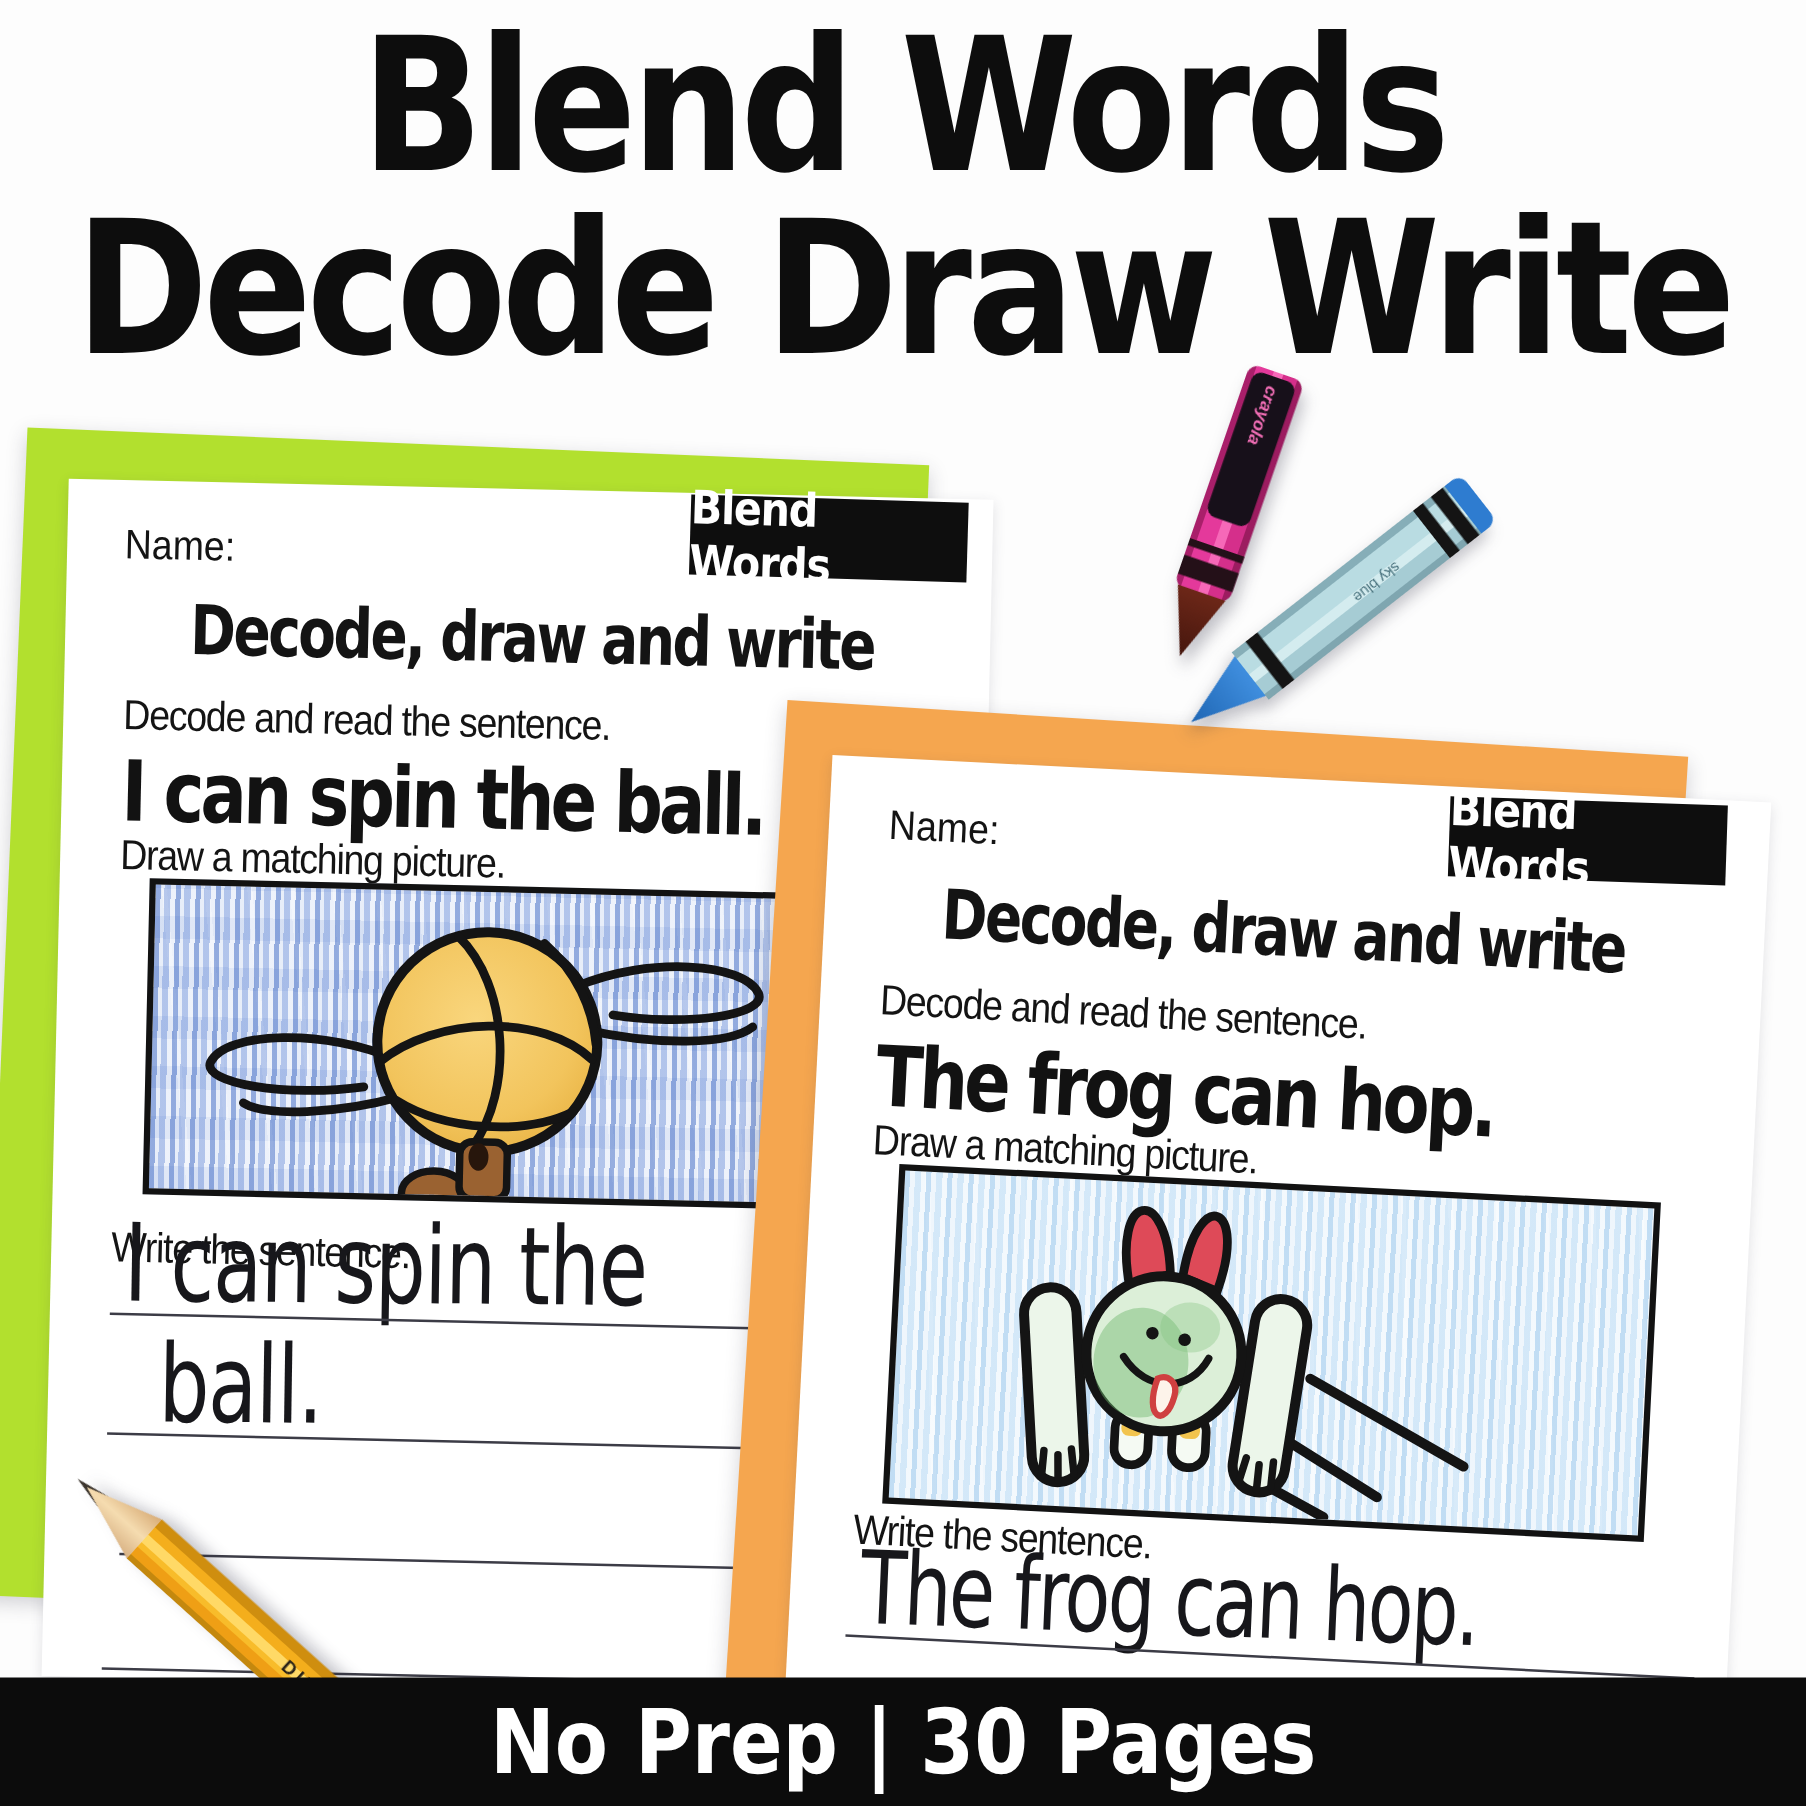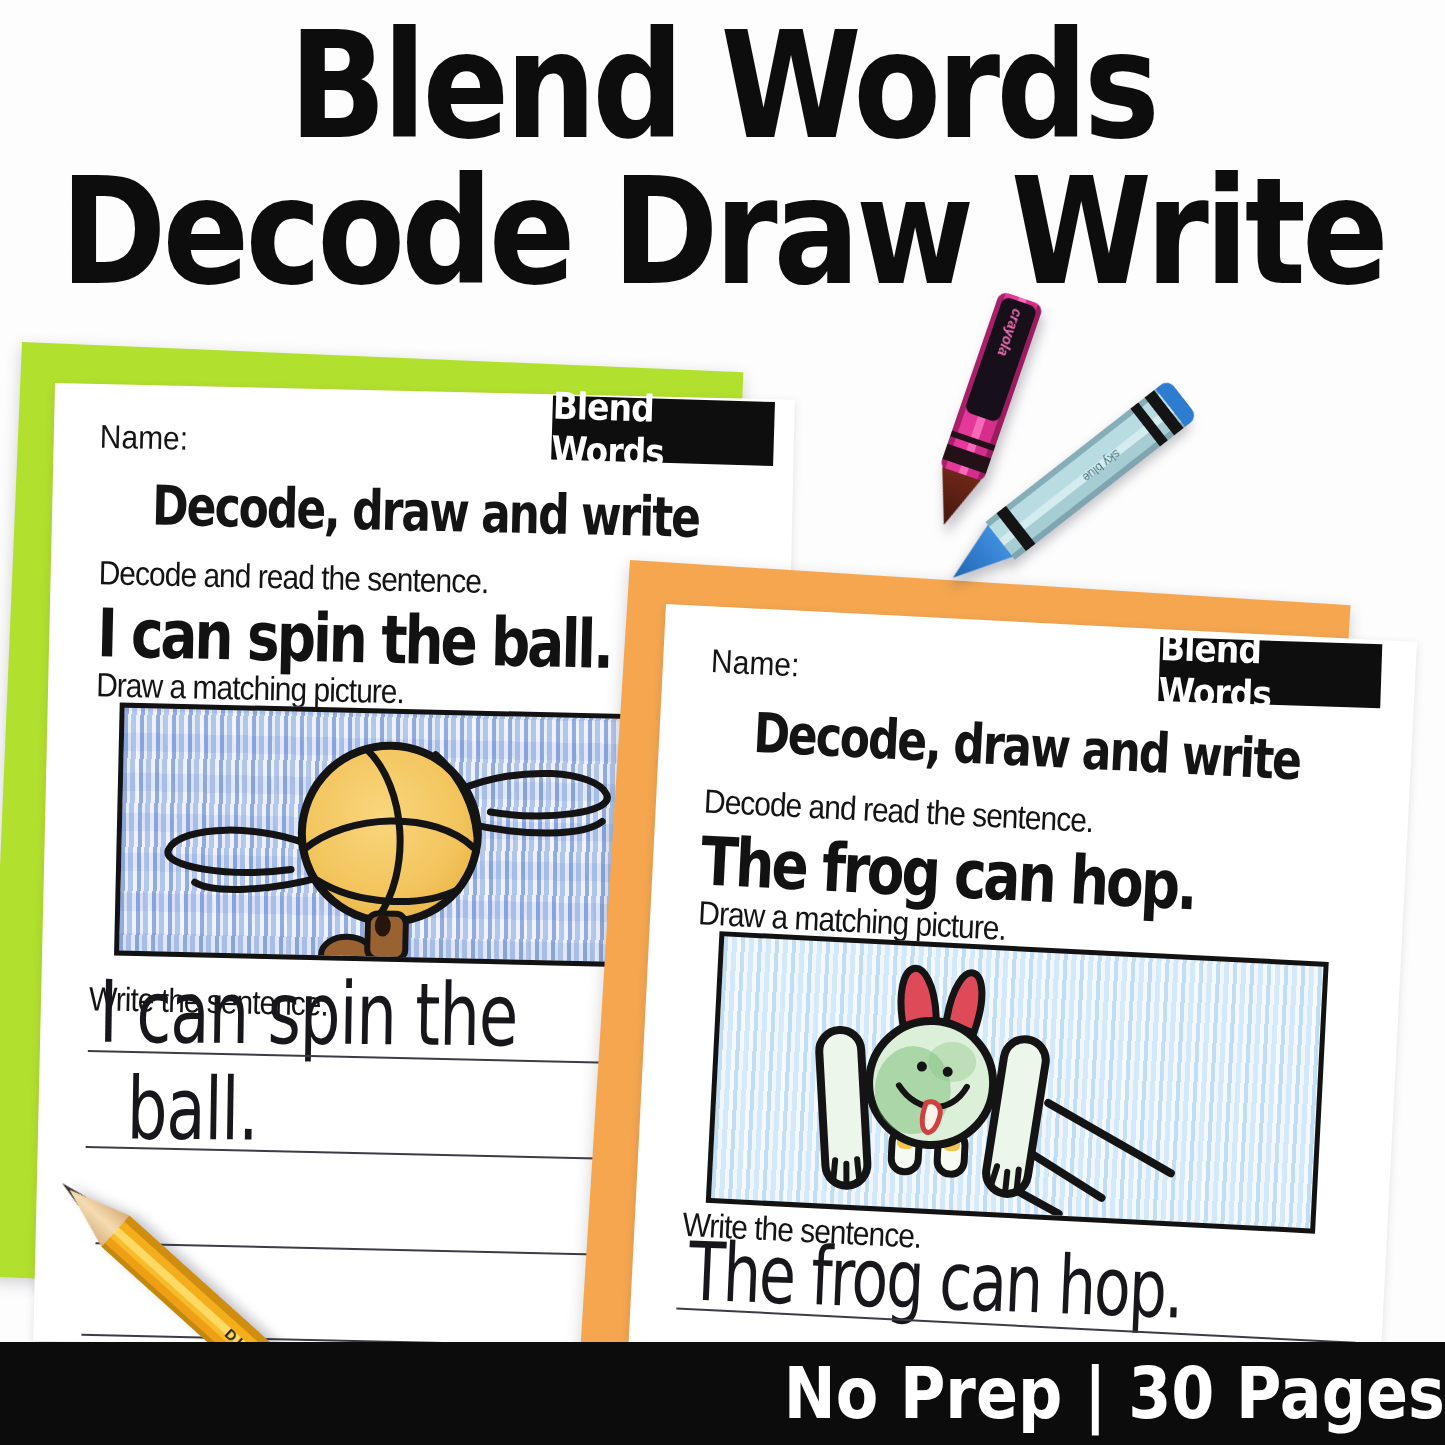--- a/index.html
+++ b/index.html
@@ -59,21 +59,21 @@
       repeating-linear-gradient(86deg, rgba(255,255,255,0) 0 34px, rgba(255,255,255,0.35) 34px 38px);}
 
   .rule{position:absolute;height:2px;background:#3c3c46;}
   .hand{position:absolute;font-family:"DejaVu Sans",sans-serif;color:#17171b;
         font-size:64px;letter-spacing:-1px;transform:scaleY(1.35) rotate(-0.6deg);
         transform-origin:0 0;white-space:nowrap;}
   .page.right .hand{font-size:60px;letter-spacing:-2px;}
 
   
   .footer{position:absolute;left:0;bottom:0;width:100%;height:103px;background:#0c0c0c;
-          display:flex;align-items:center;justify-content:flex-end;z-index:30;}
+          display:flex;align-items:center;justify-content:center;z-index:30;}
   .footer span{color:#ffffff;font-family:"DejaVu Sans",sans-serif;font-weight:bold;
                font-size:62px;letter-spacing:0px;transform:scaleY(1.15);}
 
   
   .crayon,.pencil{position:absolute;z-index:10;filter:drop-shadow(5px 9px 6px rgba(40,40,60,.28));}
   .crayon .rod{position:absolute;left:0;top:0;width:100%;border-radius:9px;}
   .crayon-pink{left:999px;top:298px;width:46px;height:240px;transform:rotate(19deg);
                transform-origin:23px 0;}
   .crayon-pink .rod{height:188px;background:linear-gradient(90deg,#a91f6a 0 6px,#e4399b 6px 20px,#f668b8 20px 28px,#d52f8b 28px 40px,#9c1c60 40px 46px);}
   .crayon-pink .label{position:absolute;left:5px;top:4px;width:36px;height:122px;background:#17101a;border-radius:8px;}

